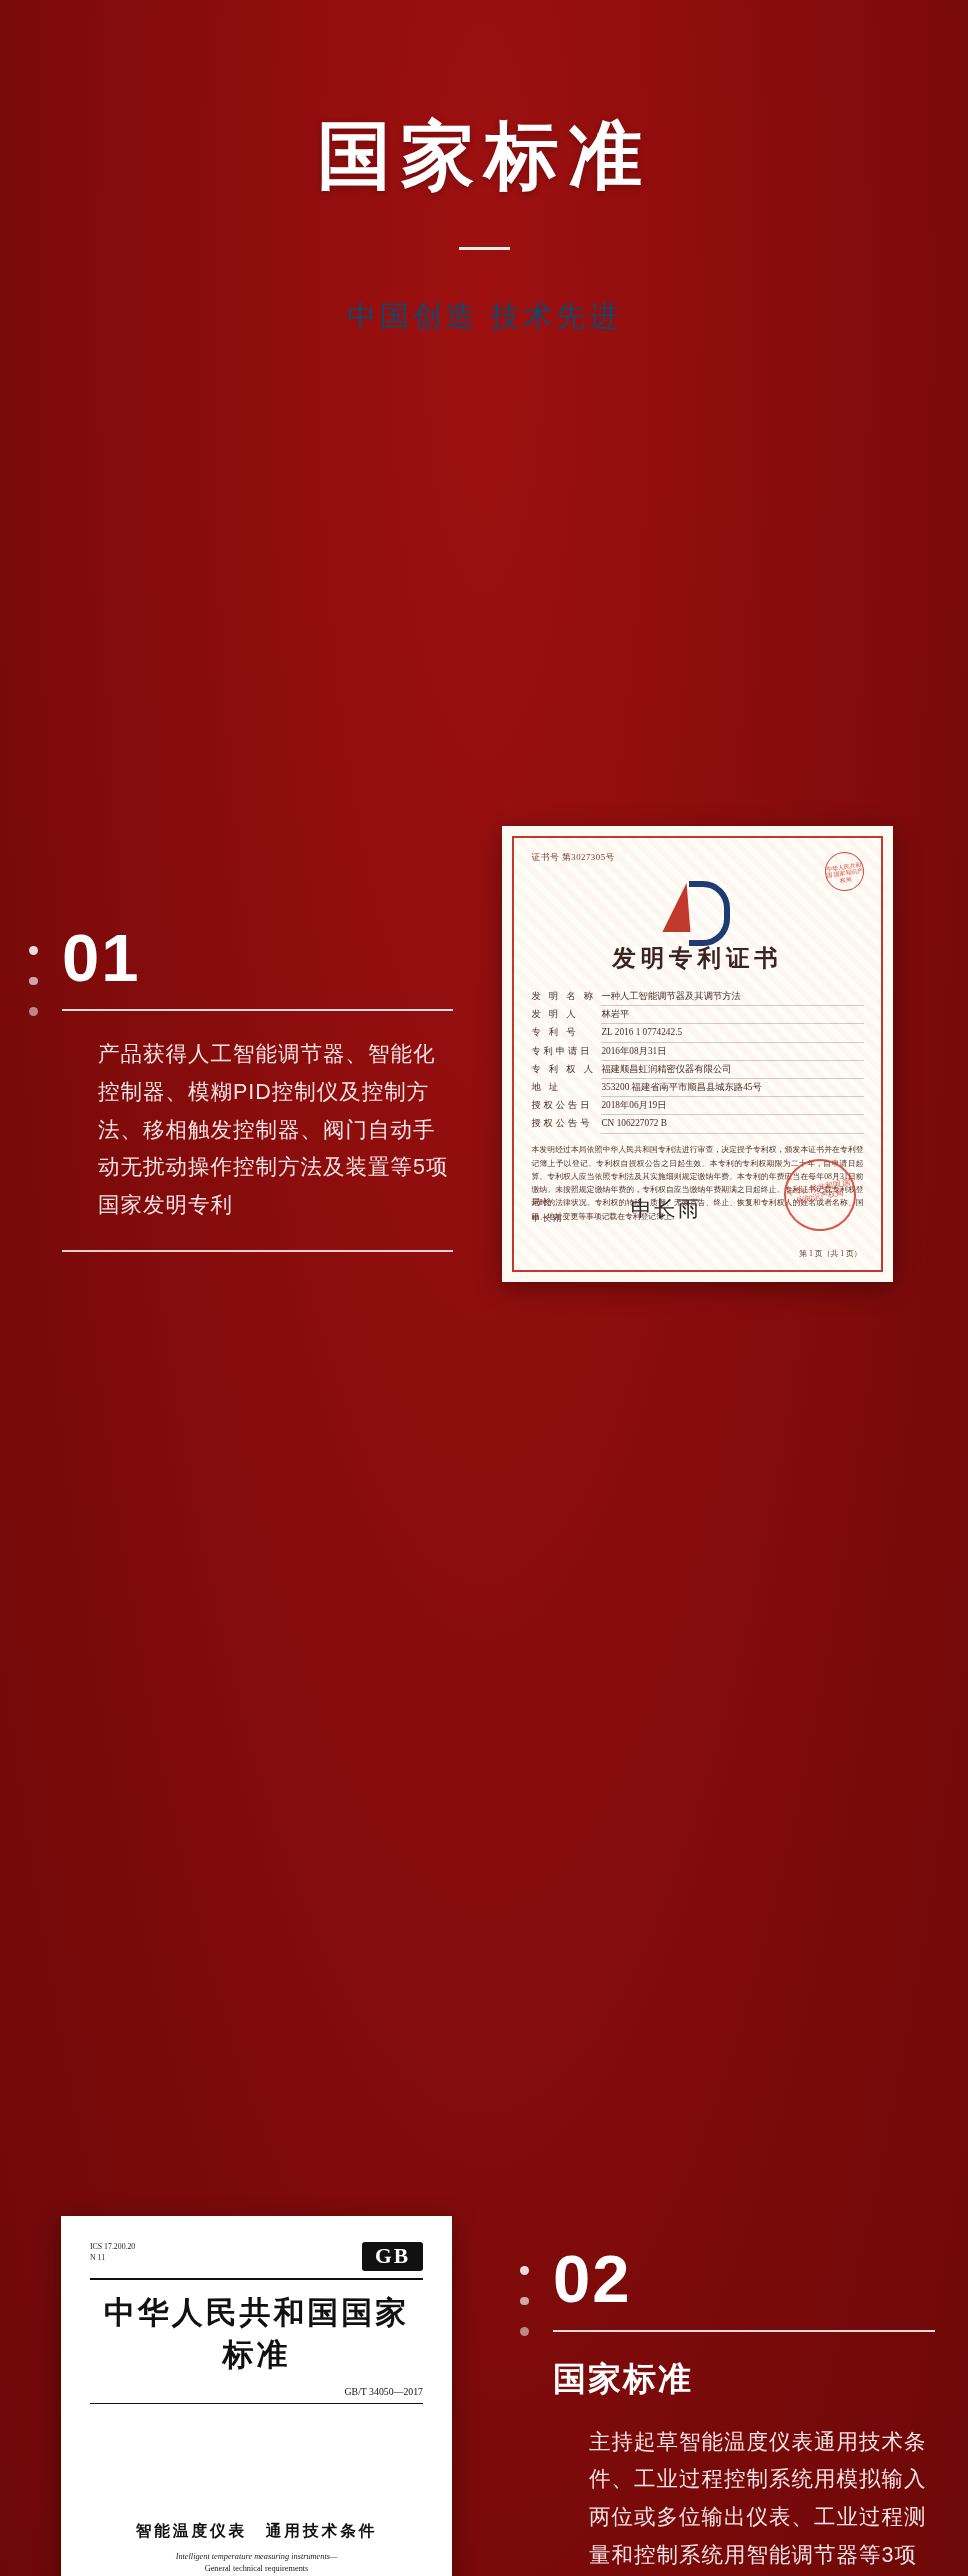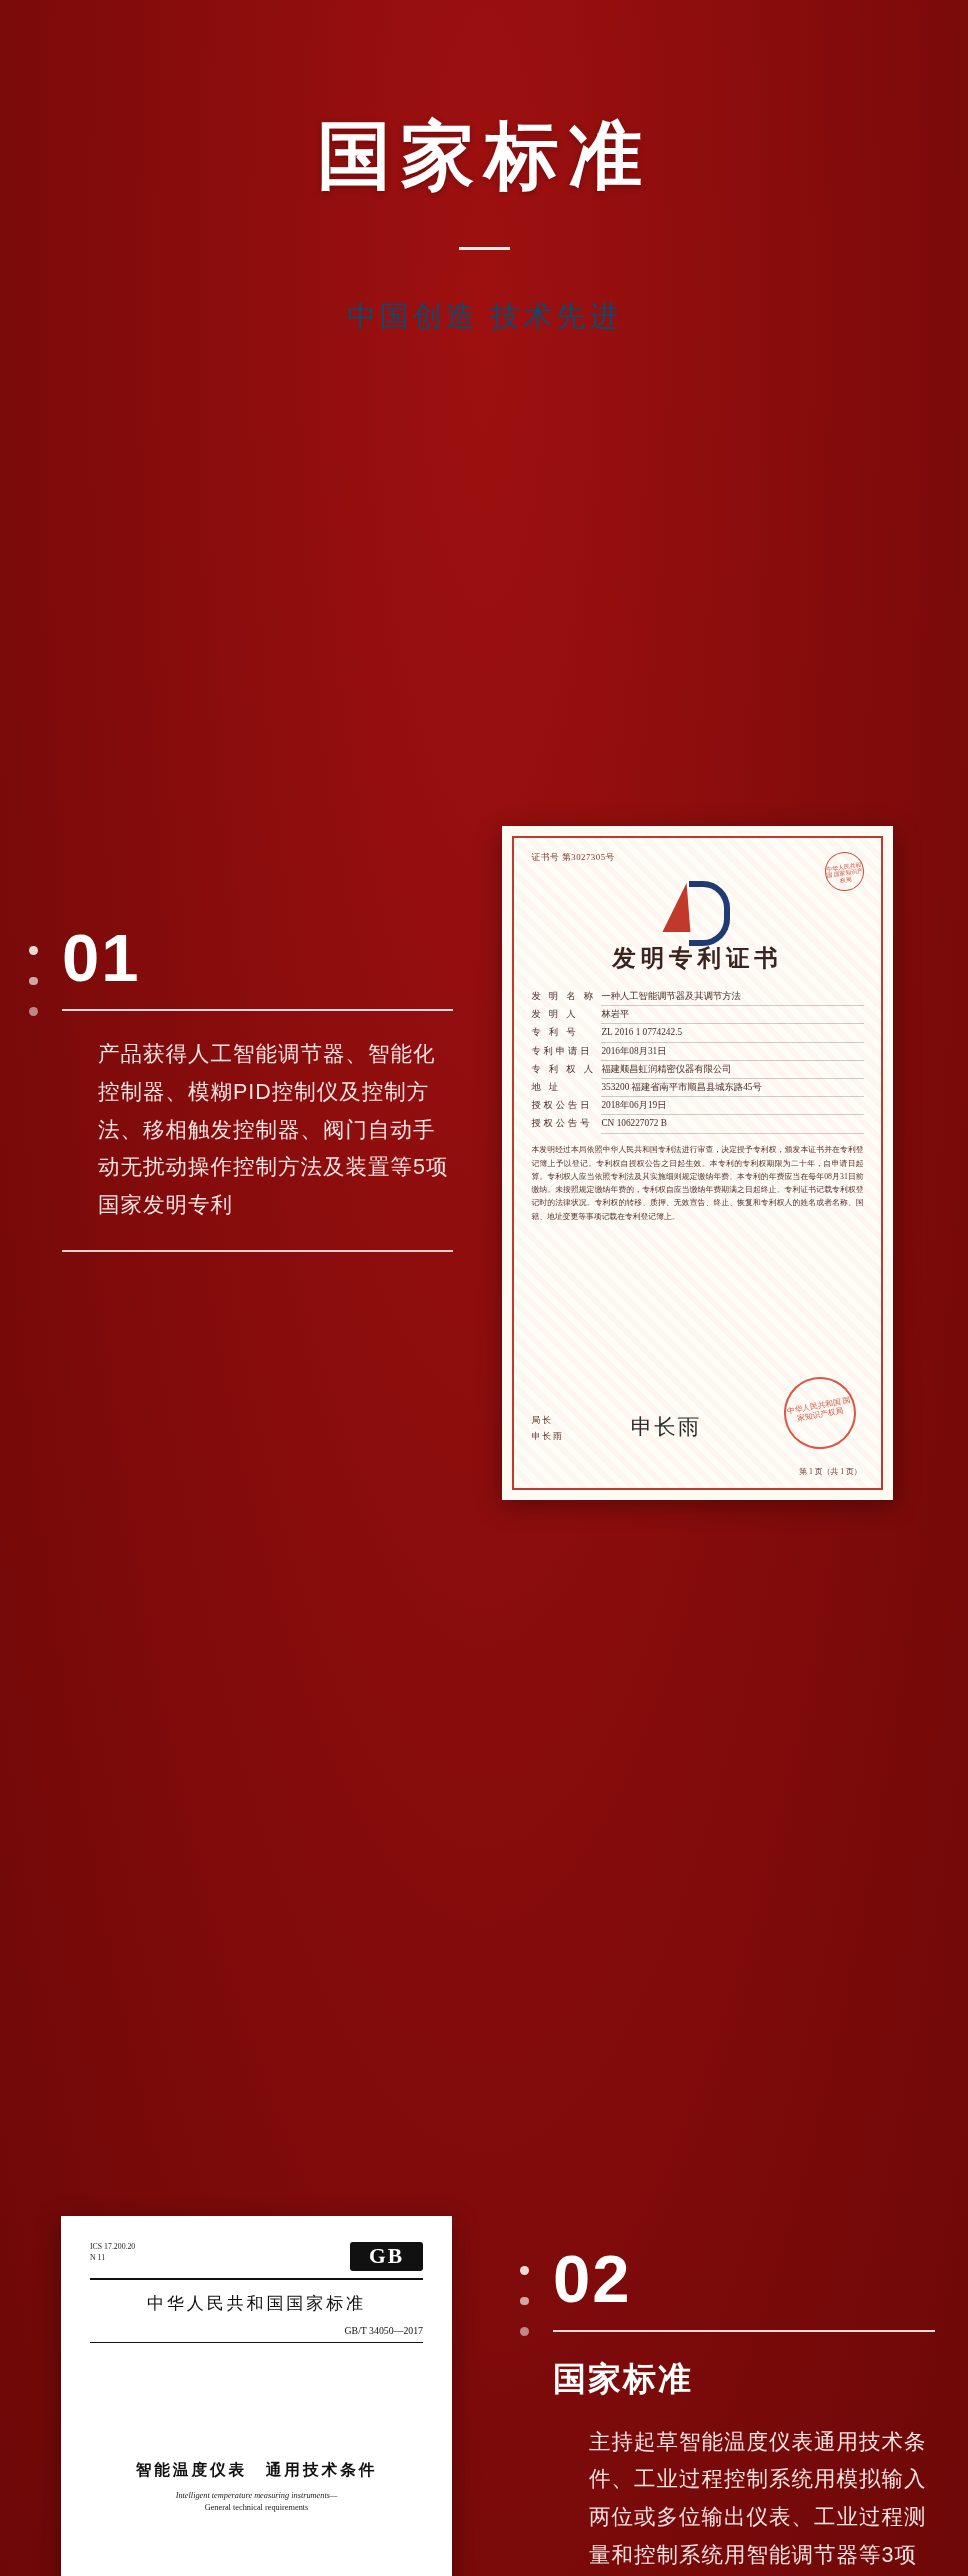--- a/index.html
+++ b/index.html
@@ -109,21 +109,21 @@
     position: absolute;
     left: 62px;
     top: 587px;
     width: 391px;
   }
   .s01 .cert {
     position: absolute;
     left: 502px;
     top: 489px;
     width: 391px;
-    height: 674px;
+    height: 456px;
   }
 
   
   .s02 { height: 685px; }
   .s02 .doc {
     position: absolute;
     left: 61px;
     top: 1194px;
     width: 391px;
     height: 602px;
@@ -289,40 +289,40 @@
   }
   .doc-topline {
     display: flex;
     justify-content: space-between;
     align-items: flex-start;
     font-size: 7.8px;
     line-height: 1.4;
     color: #222;
   }
   .gb-logo {
-    width: 73px;
+    width: 61px;
     height: 29px;
     background: #111;
     color: #fff;
     font-size: 21.5px;
     font-weight: bold;
     text-align: center;
     line-height: 29px;
     letter-spacing: 2px;
     border-radius: 2.9px;
   }
   .doc-rule {
     height: 2px;
     background: #111;
     margin: 7.8px 0 11.7px 0;
   }
   .doc-nation {
     text-align: center;
-    font-size: 17px;
-    font-weight: normal;
+    font-size: 31px;
+    font-weight: bold;
     letter-spacing: 2.9px;
     color: #111;
     margin: 3.9px 0 9.8px 0;
   }
   .doc-code {
     text-align: right;
     font-size: 9.8px;
     color: #111;
     margin-bottom: 5.9px;
   }

